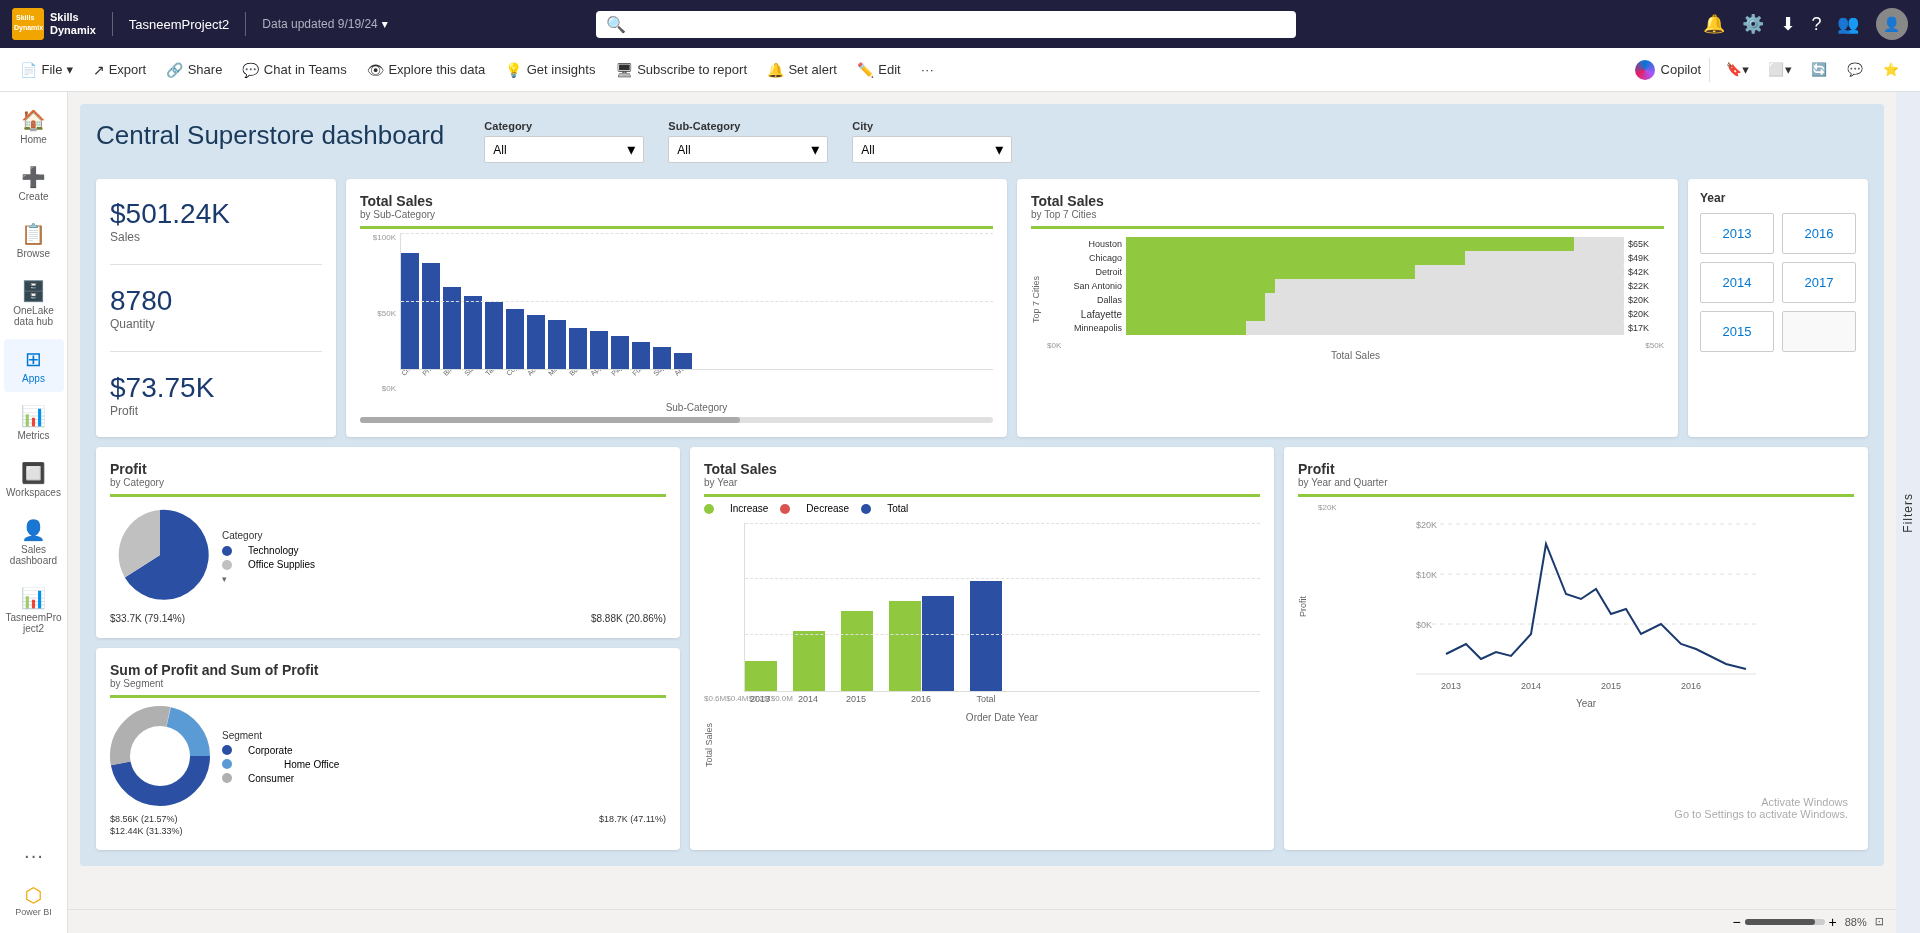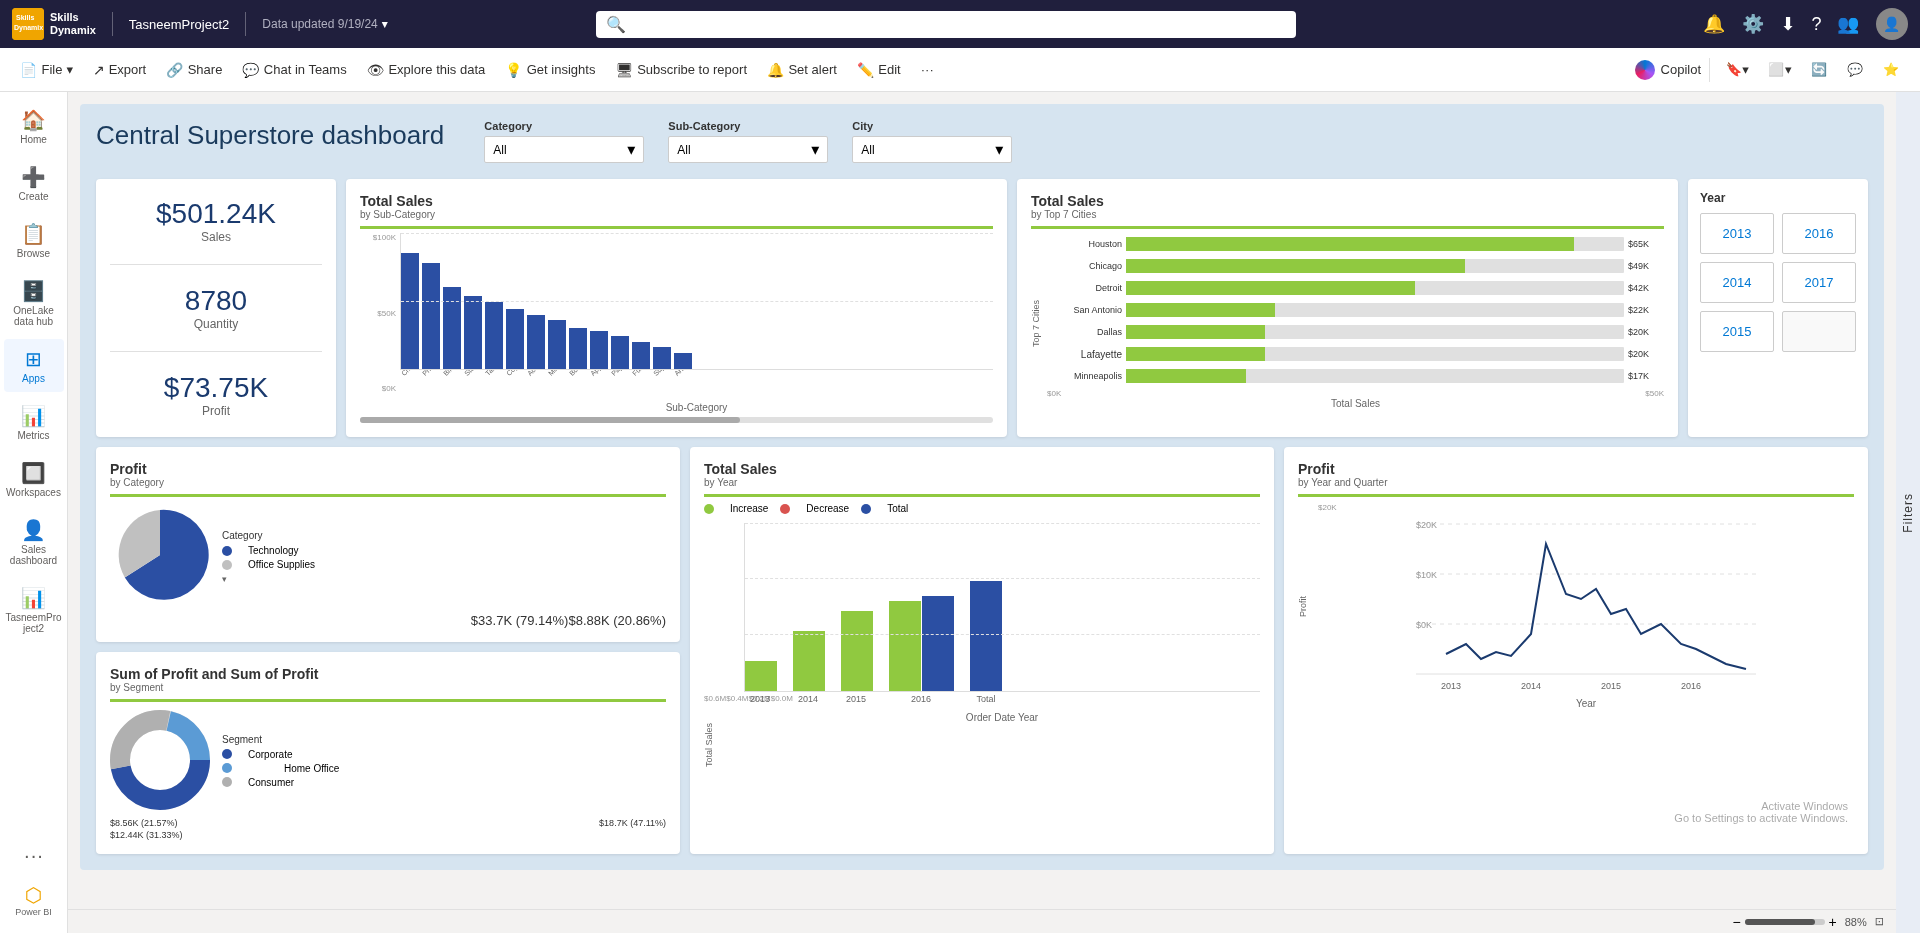--- a/index.html
+++ b/index.html
@@ -68,21 +68,21 @@
     .card {
       background: white; border-radius: 4px; padding: 14px;
       box-shadow: 0 1px 3px rgba(0,0,0,0.1);
     }
 
     
     .kpi-card {
       display: flex; flex-direction: column; justify-content: space-around;
       gap: 10px;
     }
-    .kpi-item { text-align: center; }
+    .kpi-item { }
     .kpi-value { font-size: 28px; font-weight: 300; color: #1a3a6e; }
     .kpi-label { font-size: 12px; color: #666; }
     .kpi-divider { border: none; border-top: 1px solid #e0e0e0; }
 
     
     .chart-title { font-size: 14px; font-weight: 600; color: #333; }
     .chart-subtitle { font-size: 10px; color: #666; margin-bottom: 6px; }
 
     
     .year-filter-title { font-size: 12px; font-weight: 600; margin-bottom: 8px; color: #333; }
@@ -359,21 +359,21 @@
 
         <div class="card">
           <div class="chart-title">Total Sales</div>
           <div class="chart-subtitle">by Top 7 Cities</div>
           <div style="border-top:3px solid #90c940; margin-bottom:8px;"></div>
           <div style="display:flex; gap:6px;">
 
             <div style="writing-mode:vertical-rl;transform:rotate(180deg);font-size:9px;color:#666;text-align:center;">Top 7 Cities</div>
             <div style="flex:1;">
 
-              <div style="display:flex;flex-direction:column;gap:8px;">
+              <div style="display:flex;flex-direction:column;">
                 <div style="display:flex;align-items:center;gap:4px;">
                   <span style="font-size:9px;color:#333;width:75px;text-align:right;">Houston</span>
                   <div style="flex:1;height:14px;background:#e0e0e0;border-radius:1px;">
                     <div style="width:90%;height:100%;background:#90c940;"></div>
                   </div>
                   <span style="font-size:9px;color:#333;width:36px;">$65K</span>
                 </div>
                 <div style="display:flex;align-items:center;gap:4px;">
                   <span style="font-size:9px;color:#333;width:75px;text-align:right;">Chicago</span>
                   <div style="flex:1;height:14px;background:#e0e0e0;border-radius:1px;">
@@ -464,21 +464,21 @@
                   <div class="legend-dot" style="background:#2b4fa3;"></div>
                   <span style="font-size:10px;">Technology</span>
                 </div>
                 <div class="legend-item">
                   <div class="legend-dot" style="background:#c0c0c0;"></div>
                   <span style="font-size:10px;">Office Supplies</span>
                 </div>
                 <div style="font-size:9px;color:#666;margin-top:4px;">▾</div>
               </div>
             </div>
-            <div style="display:flex;justify-content:flex-end;font-size:13px;color:#333;margin-top:4px;">
+            <div style="display:flex;justify-content:space-between;font-size:10px;color:#333;margin-top:4px;">
               <span>$33.7K (79.14%)</span>
               <span>$8.88K (20.86%)</span>
             </div>
           </div>
 
           <div class="card">
             <div class="chart-title">Sum of Profit and Sum of Profit</div>
             <div class="chart-subtitle">by Segment</div>
             <div style="border-top:3px solid #90c940;margin-bottom:8px;"></div>
             <div style="display:flex;align-items:center;gap:12px;">

